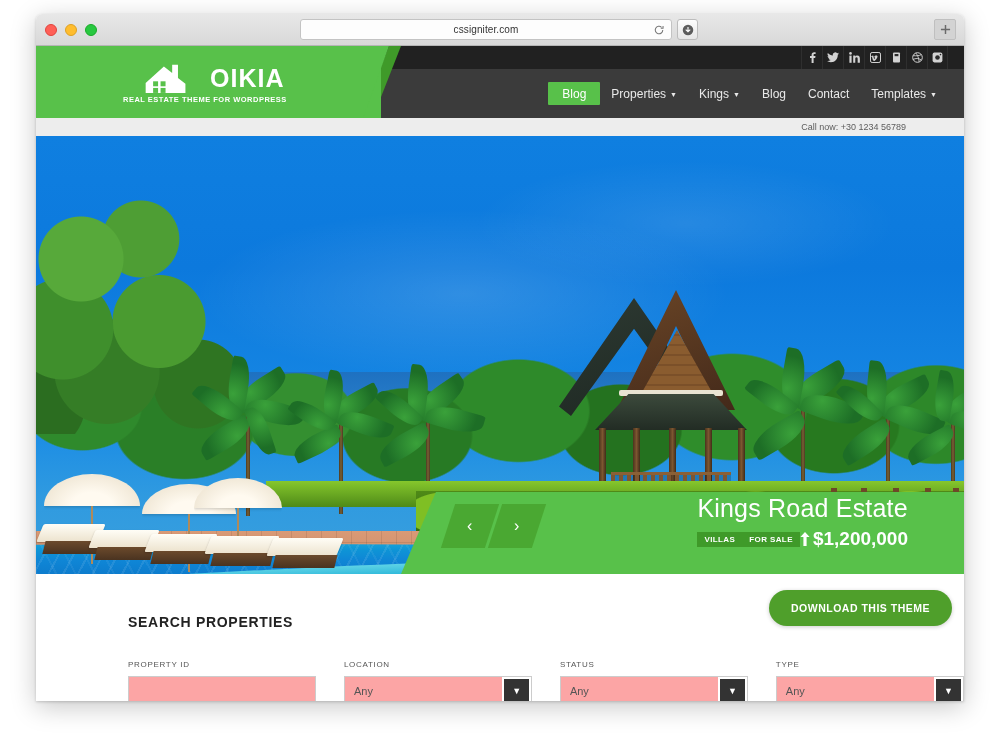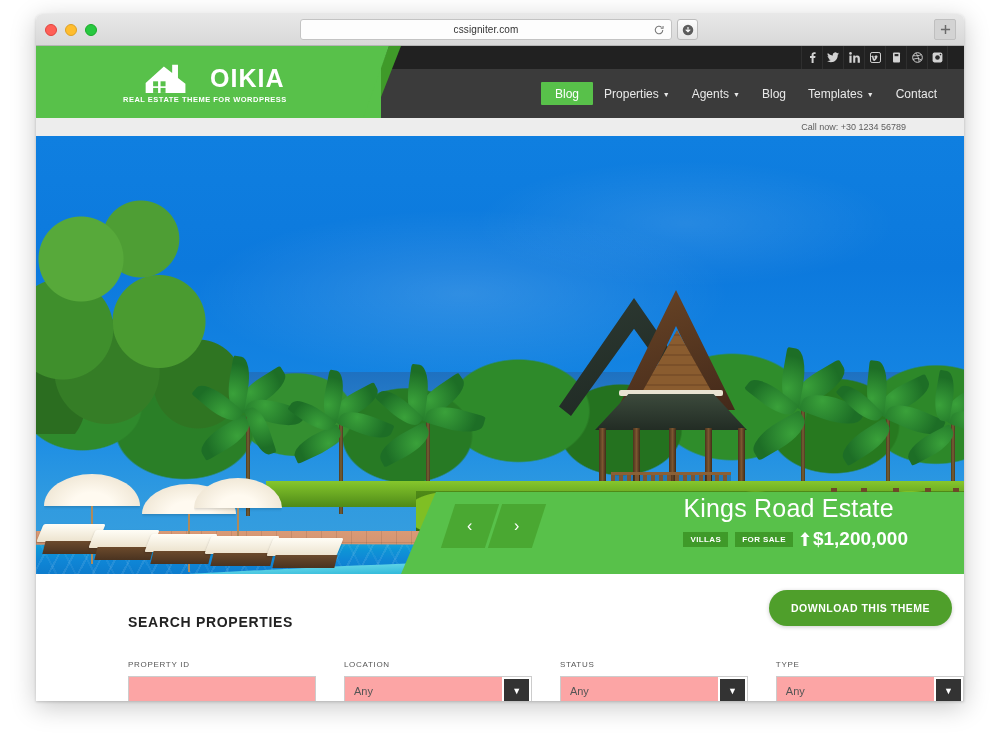--- a/index.html
+++ b/index.html
@@ -369,21 +369,21 @@
   .caption-text {
     position: absolute; right: 56px; bottom: 24px;
     text-align: left; z-index: 7;
   }
   .caption-title {
     color: #fff; font-size: 25px; font-weight: normal;
     letter-spacing: .2px; line-height: 30px; white-space: nowrap;
   }
   .caption-meta {
     display: flex; align-items: center; justify-content: flex-end;
-    gap: 7px; margin-top: 5px;
+    margin-top: 5px;
   }
   .badge {
     background: #3f9a29; color: #fff;
     font-size: 8px; font-weight: bold; letter-spacing: .4px;
     padding: 3px 7px;
   }
   .price {
     color: #fff; font-size: 19px; font-weight: bold;
     display: flex; align-items: center; gap: 3px;
   }
@@ -541,32 +541,32 @@
 
       <div class="mainnav">
         <a class="nav-item active">
           <span>Blog</span>
         </a>
         <a class="nav-item">
           <span>Properties</span>
           <span class="nav-caret">▼</span>
         </a>
         <a class="nav-item">
-          <span>Agents</span>
+          <span>Kings</span>
           <span class="nav-caret">▼</span>
         </a>
         <a class="nav-item">
           <span>Blog</span>
         </a>
         <a class="nav-item">
+          <span>Contact</span>
+        </a>
+        <a class="nav-item">
           <span>Templates</span>
           <span class="nav-caret">▼</span>
-        </a>
-        <a class="nav-item">
-          <span>Contact</span>
         </a>
       </div>
     </div>
 
     <div class="callbar">
       <span class="callbar-text">Call now: +30 1234 56789</span>
     </div>
 
     <div class="hero">
       <div class="sky"></div>

